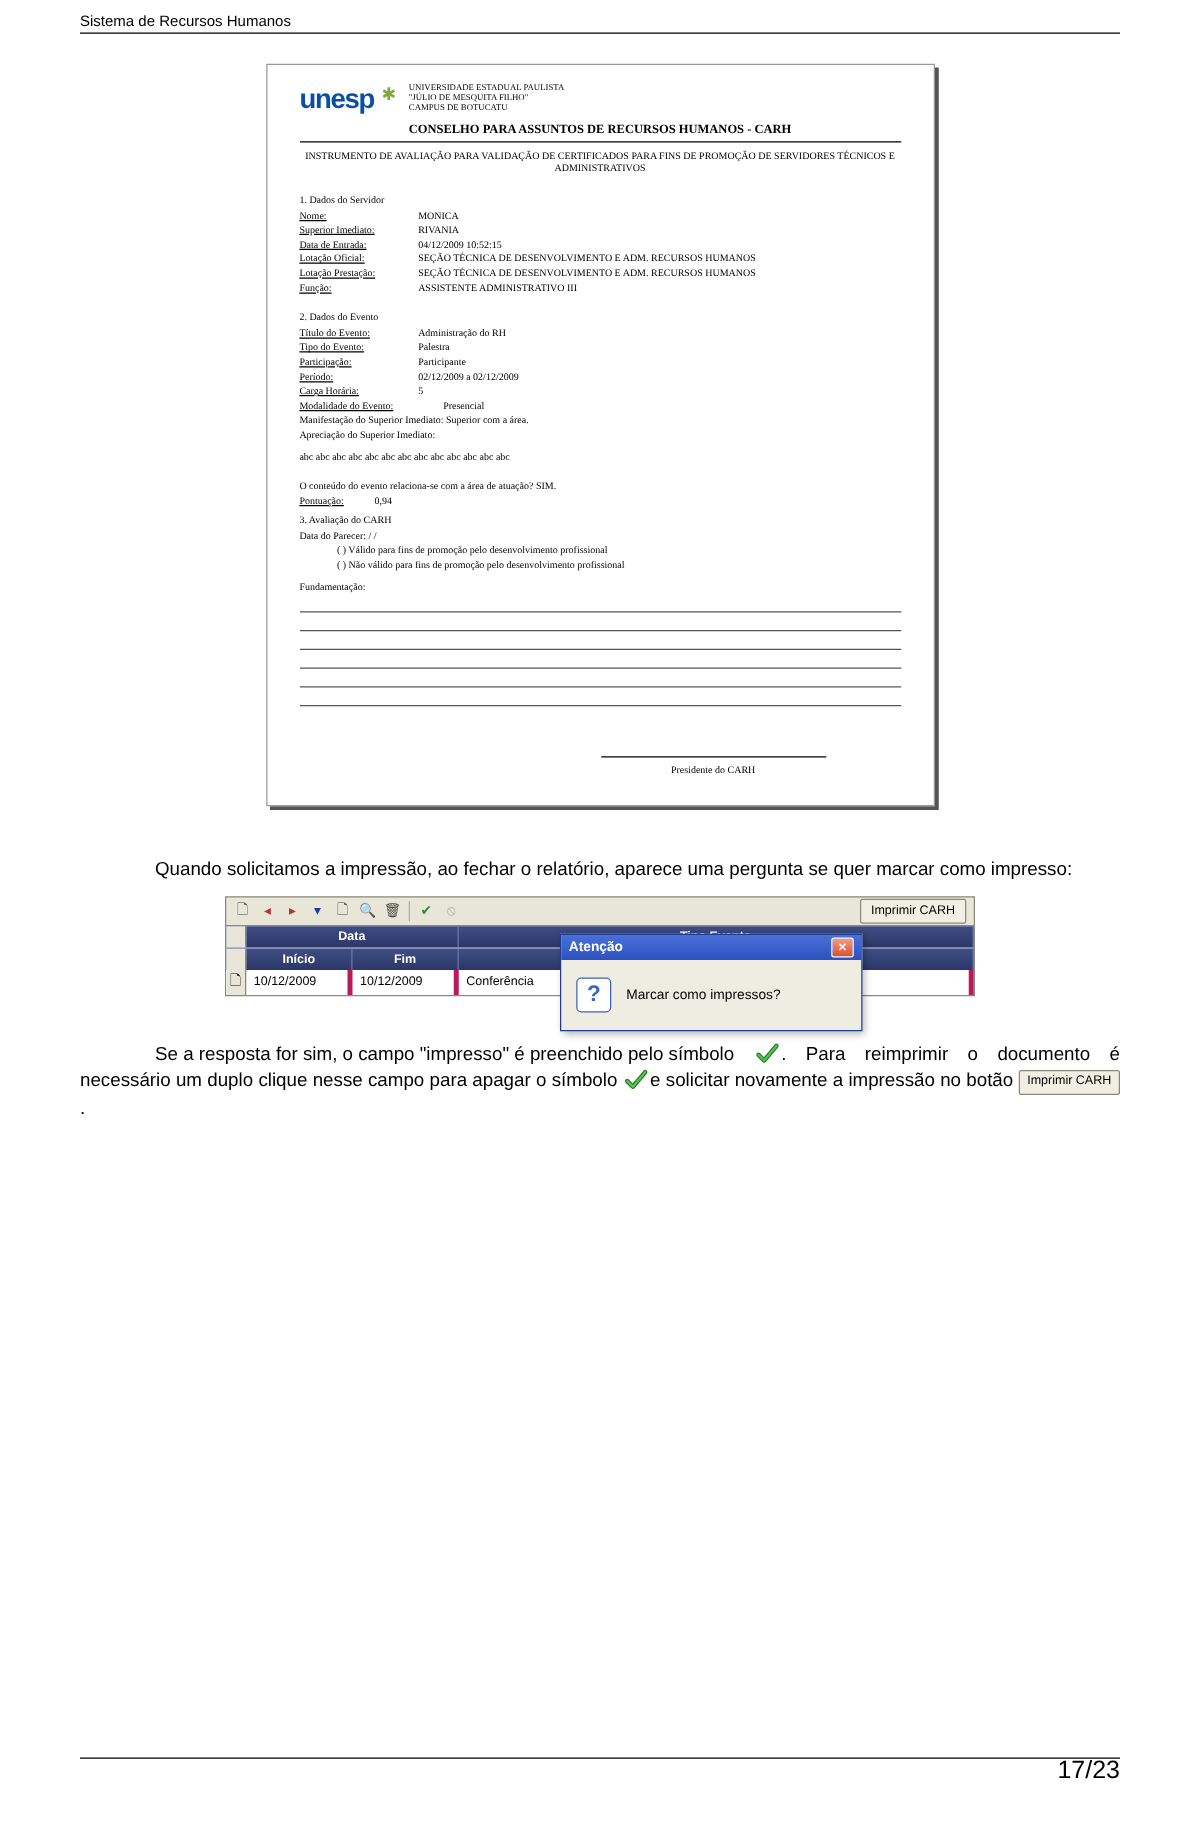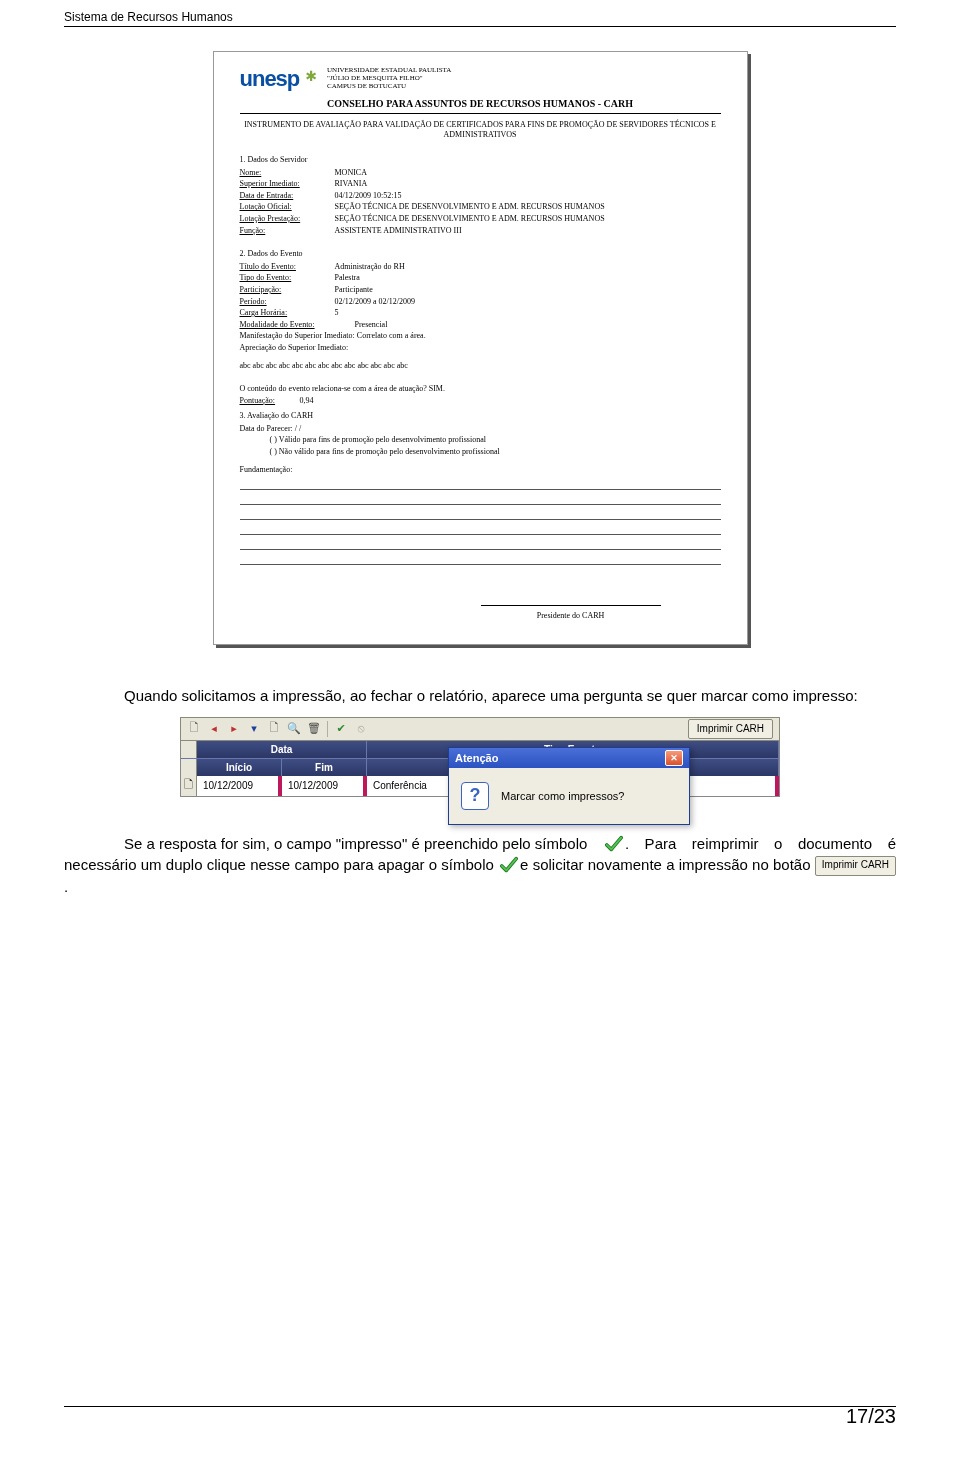--- a/index.html
+++ b/index.html
@@ -80,21 +80,21 @@
         <div class="pair"><span class="lbl">Lotação Prestação:</span><span>SEÇÃO TÉCNICA DE DESENVOLVIMENTO E ADM. RECURSOS HUMANOS</span></div>
         <div class="pair"><span class="lbl">Função:</span><span>ASSISTENTE ADMINISTRATIVO III</span></div>
 
         <div class="sect-h" style="margin-top:12px">2. Dados do Evento</div>
         <div class="pair"><span class="lbl">Título do Evento:</span><span>Administração do RH</span></div>
         <div class="pair"><span class="lbl">Tipo do Evento:</span><span>Palestra</span></div>
         <div class="pair"><span class="lbl">Participação:</span><span>Participante</span></div>
         <div class="pair"><span class="lbl">Período:</span><span>02/12/2009     a   02/12/2009</span></div>
         <div class="pair"><span class="lbl">Carga Horária:</span><span>5</span></div>
         <div class="pair"><span class="lbl" style="width:115px">Modalidade do Evento:</span><span>Presencial</span></div>
-        <div class="pair"><span>Manifestação do Superior Imediato:</span> <span>Correlato com a área.</span></div>
+        <div class="pair"><span>Manifestação do Superior Imediato:</span> <span>Superior com a área.</span></div>
         <div class="pair"><span>Apreciação do Superior Imediato:</span></div>
         <div class="pair" style="margin:6px 0 12px 0">abc abc abc abc abc abc abc abc abc abc abc abc abc</div>
         <div class="pair">O conteúdo do evento relaciona-se com a área de atuação?   SIM.</div>
         <div class="pair"><span class="lbl" style="width:60px">Pontuação:</span><span>0,94</span></div>
 
         <div class="sect-h" style="margin-top:4px">3. Avaliação do CARH</div>
         <div class="pair">Data do Parecer:        /        /</div>
         <div class="pair" style="padding-left:30px">(    ) Válido para fins de promoção pelo desenvolvimento profissional</div>
         <div class="pair" style="padding-left:30px">(    ) Não válido para fins de promoção pelo desenvolvimento profissional</div>
         <div class="pair" style="margin-top:6px">Fundamentação:</div>

